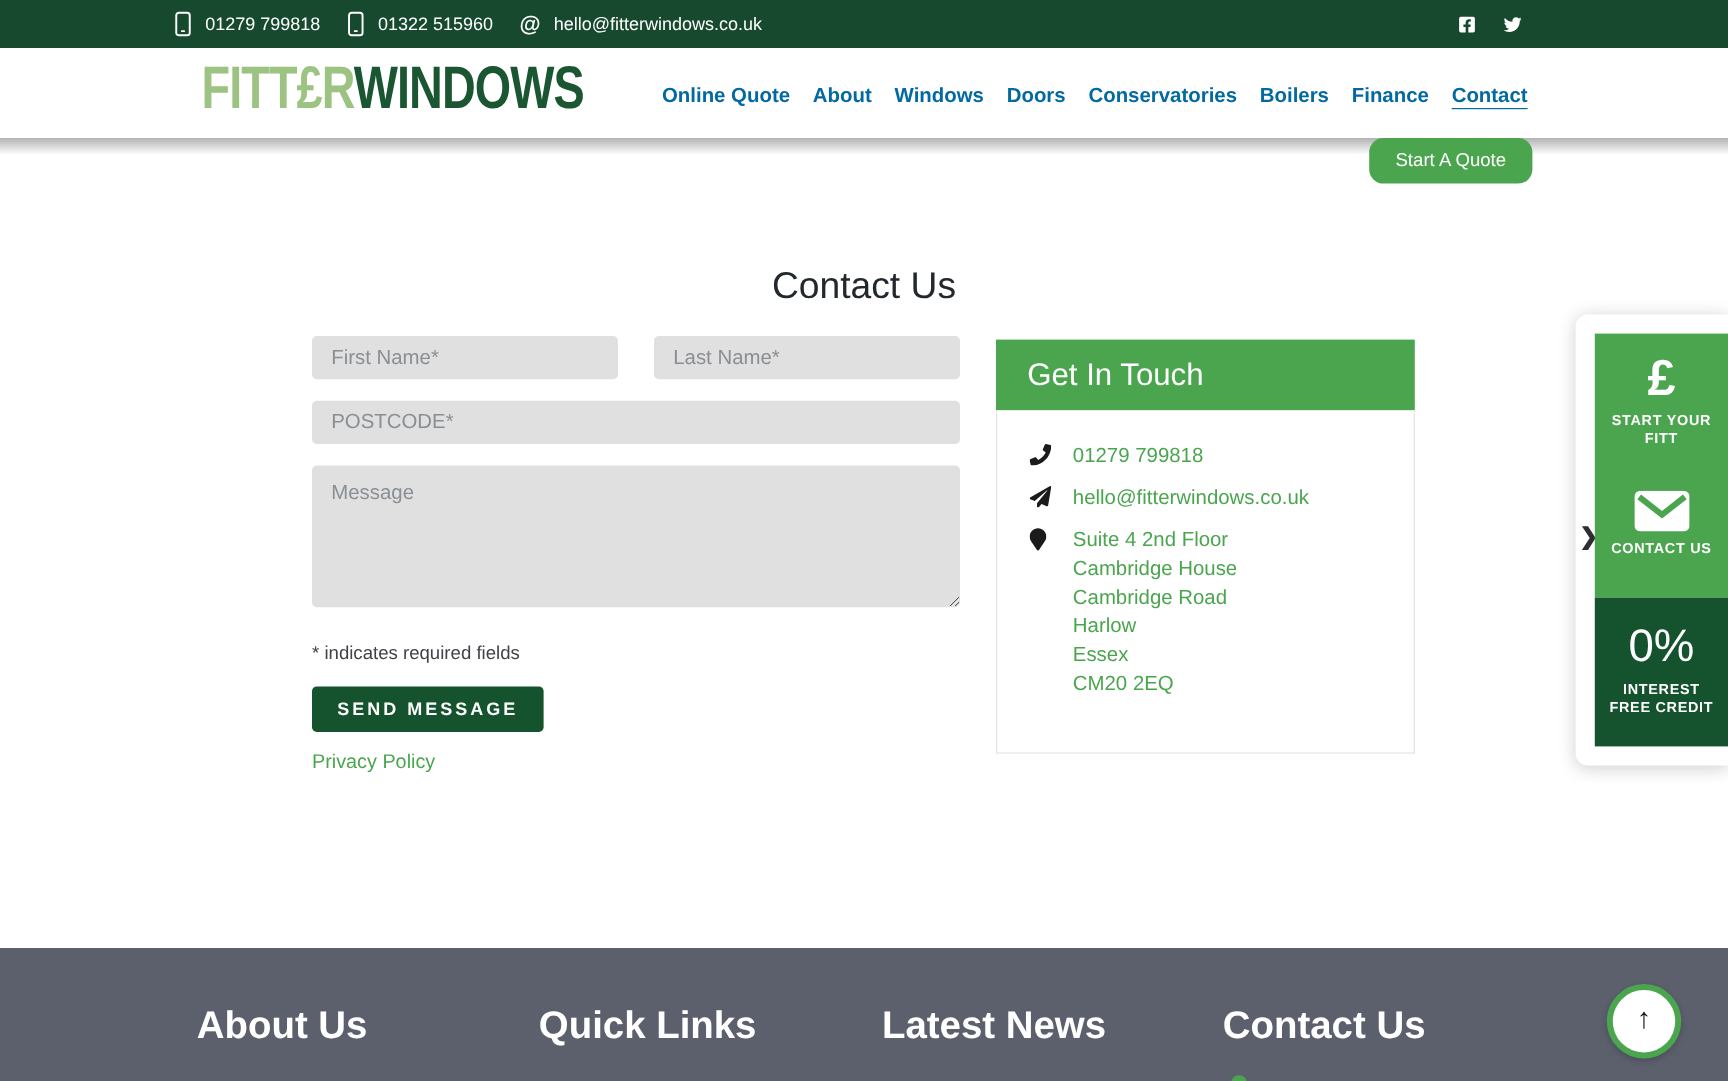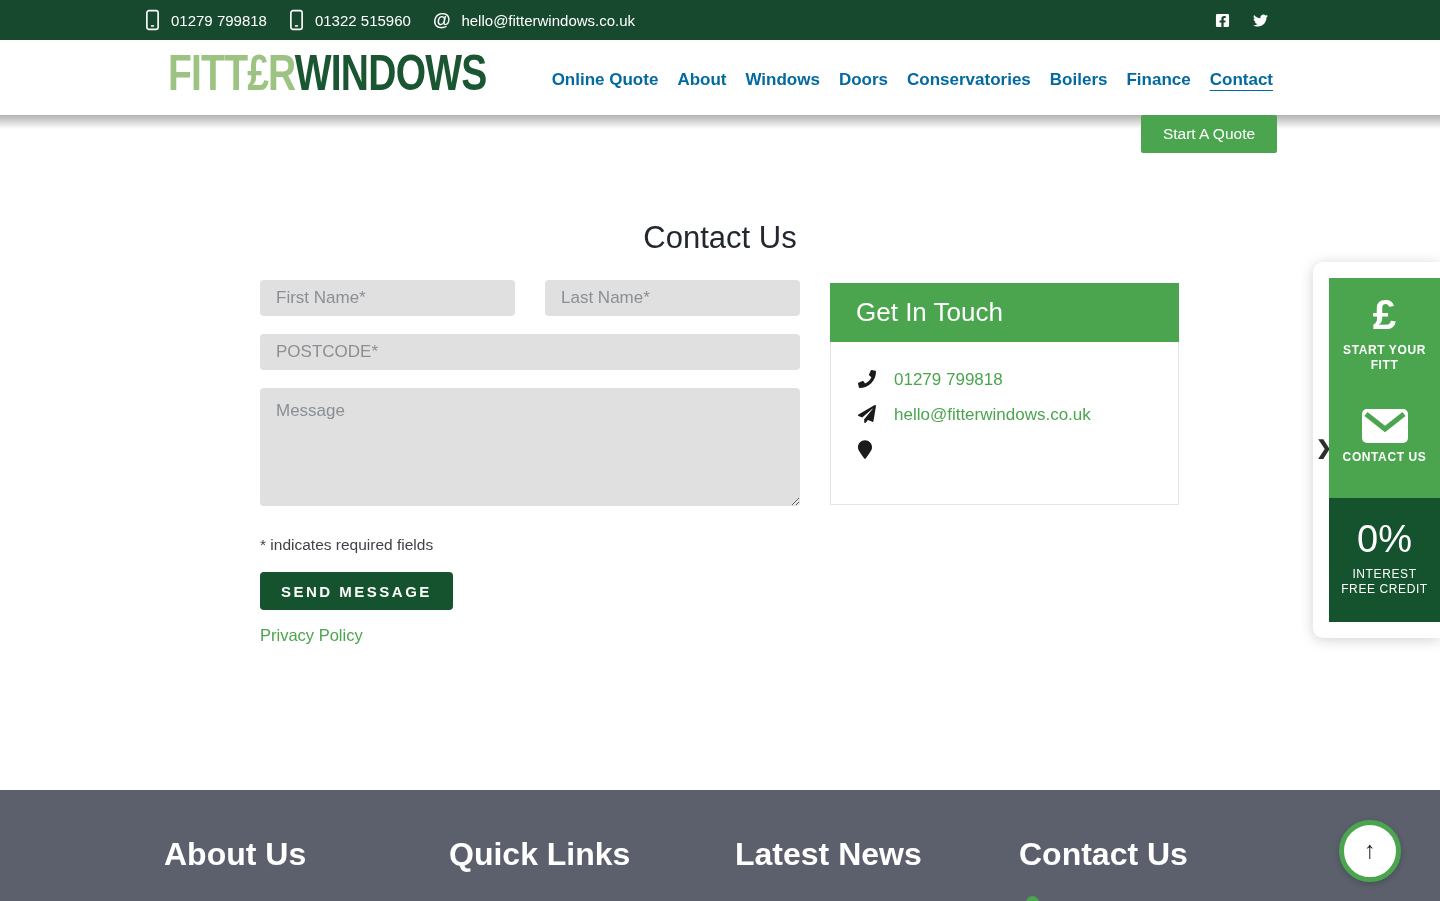--- a/index.html
+++ b/index.html
@@ -49,21 +49,21 @@
   .nav {
     position:absolute; right:165px; top:28px;
     display:flex; align-items:center; column-gap:15px;
     font-size:17px; color:#3a3f45;
   }
   .nav a { color:#0369a1; cursor:pointer; padding:2px 2px;font-weight:bold; }
   .nav a.active { text-decoration:underline; text-underline-offset:5px; }
 
   .start-quote-btn {
     position:absolute; left:1141px; top:115px; width:136px; height:38px;
-    background:#4BA54F; color:#fff; border:none; border-radius:2px;
+    background:#4BA54F; color:#fff; border:none; border-radius:12px;
     font-size:15.5px; font-family:"Liberation Sans",sans-serif;
     cursor:pointer; z-index:6;
   }
 
   
   .page-title {
     position:absolute; top:220px; left:0; width:1440px;
     text-align:center; font-size:31px; font-weight:500; color:#23282E;
   }
 
@@ -121,21 +121,21 @@
   .side-item.quote { padding-top:16px; }
   .pound-glyph { font-size:42px; font-weight:700; line-height:1; }
   .side-label { font-size:12px; font-weight:700; letter-spacing:0.6px; line-height:15px; margin-top:7px; }
   .side-item.mail { margin-top:36px; }
   .side-item.mail svg { display:block; margin:0 auto; }
   .side-dark {
     position:absolute; left:16px; top:236px; width:111px; height:124px;
     background:#14532D; color:#fff; text-align:center; cursor:pointer;
   }
   .credit-value { font-size:38px; line-height:1; margin-top:22px; }
-  .credit-label { font-size:12px; font-weight:400; letter-spacing:0.6px; line-height:15px; margin-top:9px; }
+  .credit-label { font-size:12px; font-weight:700; letter-spacing:0.6px; line-height:15px; margin-top:9px; }
 
   
   .footer {
     position:absolute; top:790px; left:0; width:1440px; height:111px;
     background:#5C606D; color:#fff;
   }
   .footer h3 { position:absolute; font-size:32px; font-weight:700; top:46px; }
   .f-col-1 { left:164px; }
   .f-col-2 { left:449px; }
   .f-col-3 { left:735px; }
@@ -246,20 +246,28 @@
           </svg>
       </span>
       <a class="git-link">hello@fitterwindows.co.uk</a>
     </div>
     <div class="git-row">
       <span class="git-icon">
         <svg width="14" height="19" viewBox="0 0 384 512">
             <path d="M172.268 501.67C26.97 291.031 0 269.413 0 192 0 85.961 85.961 0 192 0s192 85.961 192 192c0 77.413-26.97 99.031-172.268 309.67-9.535 13.774-29.93 13.773-39.464 0z"></path>
           </svg>
       </span>
+      <a class="git-address">
+        <div>Suite 4 2nd Floor</div>
+        <div>Cambridge House</div>
+        <div>Cambridge Road</div>
+        <div>Harlow</div>
+        <div>Essex</div>
+        <div>CM20 2EQ</div>
+      </a>
     </div>
   </div>
 </div>
 
 <div class="side-widget">
   <span class="side-chevron">❯</span>
   <div class="side-green">
     <div class="side-item quote">
       <div class="pound-glyph">£</div>
       <div class="side-label">

